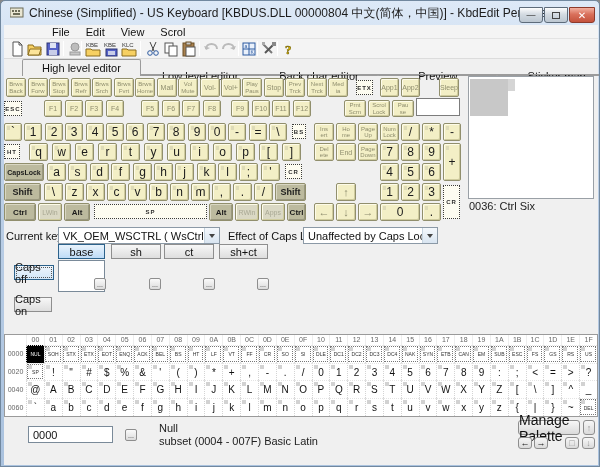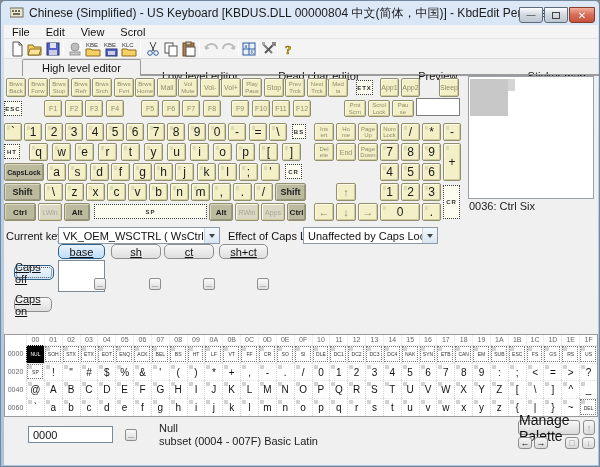--- a/index.html
+++ b/index.html
@@ -12,21 +12,21 @@
   .appicon { margin: 0 5px 0 9px; }
   .title { font-size: 12px; color: #1c1c1c; white-space: nowrap; overflow: hidden; }
   .capbtns { position: absolute; right: 6px; top: 6px; display: flex; gap: 1px; }
   .capbtn { width: 24px; height: 16px; border: 1px solid #5d6b7a; border-radius: 0 0 3px 3px;
             background: linear-gradient(#fdfdfd,#d4dbe2 45%,#bcc7d1); display: flex; align-items: center; justify-content: center;
             font-size: 9px; color: #333; }
   .capbtn.close { background: linear-gradient(#f2b0a0,#d9705b 45%,#c4523c); color: #fff; border-color: #8d3a2b; width: 26px; font-size: 10px; }
   .maxglyph { width: 8px; height: 7px; border: 1px solid #444; background: transparent; display: block; }
   
   .client { position: absolute; left: 3px; top: 24px; width: 594px; height: 440px; background: #f0f0f0; }
-  .menubar { position: absolute; left: 3px; top: 24px; width: 594px; height: 14px; background: #f4f4f4; display: flex; align-items: center; border-bottom: 1px solid #e3e3e3; }
+  .menubar { position: absolute; left: 3px; top: 24px; width: 594px; height: 14px; background: #f4f4f4; display: flex; align-items: center; border-bottom: 1px solid #e3e3e3; padding-left: 40px; }
   .menuitem { font-size: 11px; color: #111; padding: 0 8px; }
   .toolbar { position: absolute; left: 3px; top: 38px; width: 594px; height: 20px; background: #f4f4f4; border-bottom: 1px solid #dcdcdc; }
   .tbtn { position: absolute; top: 1px; width: 17px; height: 17px; display: flex; align-items: center; justify-content: center; }
   .tsep { position: absolute; top: 2px; width: 1px; height: 15px; background: #c9c9c9; border-right: 1px solid #fff; }
   
   .tabstrip { position: absolute; left: 21px; top: 58px; width: 594px; height: 16px; display: flex; }
   .tabstrip::after { content: ""; position: absolute; left: 0; bottom: 0; width: 100%; height: 1px; background: #9b9b9b; }
   .tab { flex: 1; margin-top: 16px; background: linear-gradient(#fbfbfb,#e3e3e3); border: 1px solid #9b9b9b; border-bottom: none;
          border-radius: 2px 2px 0 0; font-size: 11px; color: #111; display: flex; align-items: center; justify-content: center; }
   .tab.sel { margin-top: 0; background: #f0f0f0; z-index: 2; height: 17px; }
@@ -49,22 +49,22 @@
   .rpanel { position: absolute; left: 467px; top: 75px; width: 126px; height: 123px; background: #fff; border: 1px solid #9aa0a6; }
   .keypreview { position: absolute; left: 1px; top: 2px; width: 38px; height: 37px; background: #c8c8c8; }
   .keypreview-notch { position: absolute; left: 39px; top: 2px; width: 7px; height: 12px; background: #d5d5d5; }
   .keyinfo { position: absolute; left: 468px; top: 199px; font-size: 11px; color: #222; }
   
   .lbl { position: absolute; font-size: 11px; color: #111; white-space: nowrap; }
   .combo { position: absolute; height: 17px; background: #fff; border: 1px solid #8b99a6; display: flex; align-items: center; font-size: 11px; color: #111; }
   .combo .cval { padding-left: 4px; white-space: nowrap; overflow: hidden; flex: 1; }
   .combo .arrowbox { width: 15px; height: 100%; background: linear-gradient(#f4f8fc,#d9e5f1); border-left: 1px solid #c6d4e0; display: flex; align-items: center; justify-content: center; }
   .combo .arrowbox i { width: 0; height: 0; border-left: 3px solid transparent; border-right: 3px solid transparent; border-top: 4px solid #444; }
-  .stbtn { position: absolute; height: 15px; border: 1px solid #8e8e8e; border-radius: 5px; background: linear-gradient(#f7f7f7,#dedede);
-           font-size: 11px; color: #111; display: flex; align-items: center; justify-content: center; text-decoration: underline; }
+  .stbtn { position: absolute; height: 15px; border: 1px solid #8e8e8e; border-radius: 0; background: linear-gradient(#f7f7f7,#dedede);
+           font-size: 11px; color: #111; display: flex; align-items: center; justify-content: center; }
   .stbtn.sel { border-color: #2c628b; background: linear-gradient(#e9f3fc,#bfdcf7); }
   .stbtn.focused { border-color: #2c628b; background: linear-gradient(#eef5fc,#d3e7f8); outline: 1px dotted #555; outline-offset: -3px; }
   .editbox { position: absolute; left: 57px; top: 259px; width: 47px; height: 32px; background: #fff; border: 1px solid #7a8a99; }
   .dots { position: absolute; width: 12px; height: 12px; border: 1px solid #8e8e8e; border-radius: 2px; background: linear-gradient(#fafafa,#dcdcdc);
           font-size: 7px; color: #333; display: flex; align-items: flex-end; justify-content: center; line-height: 9px; }
   
   .palette { position: absolute; left: 3px; top: 333px; width: 594px; height: 83px; background: #fff; border: 1px solid #9a9a9a; display: flex; flex-direction: column; }
   .prow { display: flex; height: 18px; }
   .prow.head { height: 10px; }
   .plabel { width: 21px; font-size: 7px; color: #666; display: flex; align-items: center; justify-content: center; flex: none; }
@@ -224,21 +224,21 @@
     <div class="tbtn" style="left:276px">
         <svg width="16" height="16">
           <text x="4" y="13" font-size="13" font-weight="bold" fill="#d8b400" stroke="#6b5a00" stroke-width="0.5" font-family="Liberation Serif">?</text>
         </svg>
       </div>
   </div>
 
   <div class="tabstrip">
     <div class="tab sel">High level editor</div>
     <div class="tab">Low level editor</div>
-    <div class="tab">Dead char editor</div>
+    <div class="tab">Back char editor</div>
     <div class="tab">Preview</div>
     <div class="tab">Sticker map</div>
   </div>
 
   <div class="kb">
       <div class="key g two" style="left: 2px; top: 0px; width: 20px; height: 19px;">
         <span>Brws</span>
         <span>Back</span>
       </div>
       <div class="key g two" style="left: 24px; top: 0px; width: 20px; height: 19px;">

